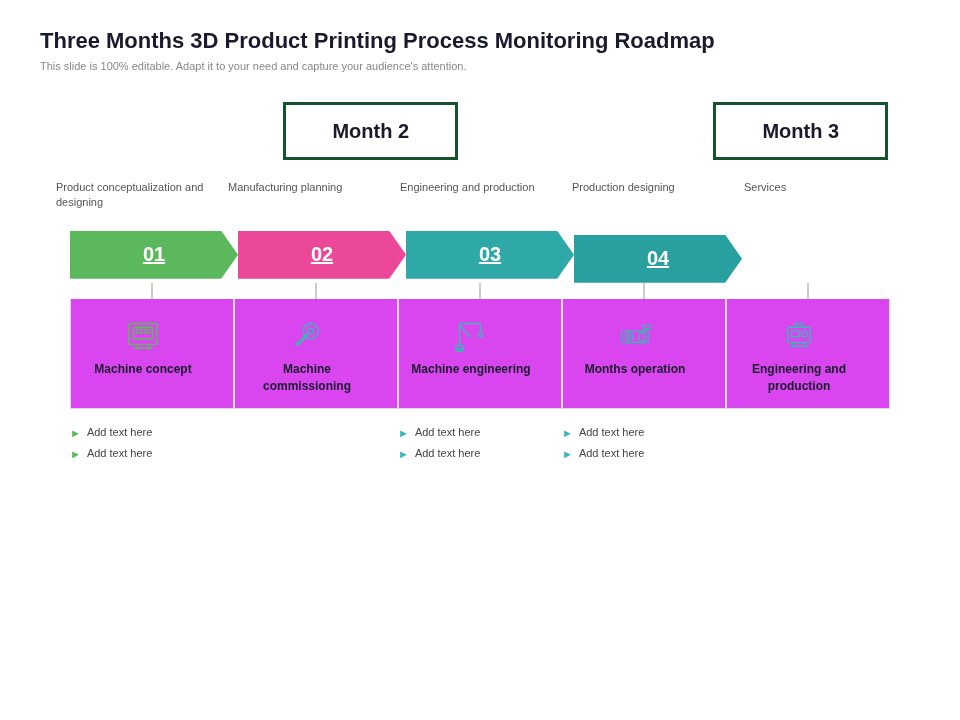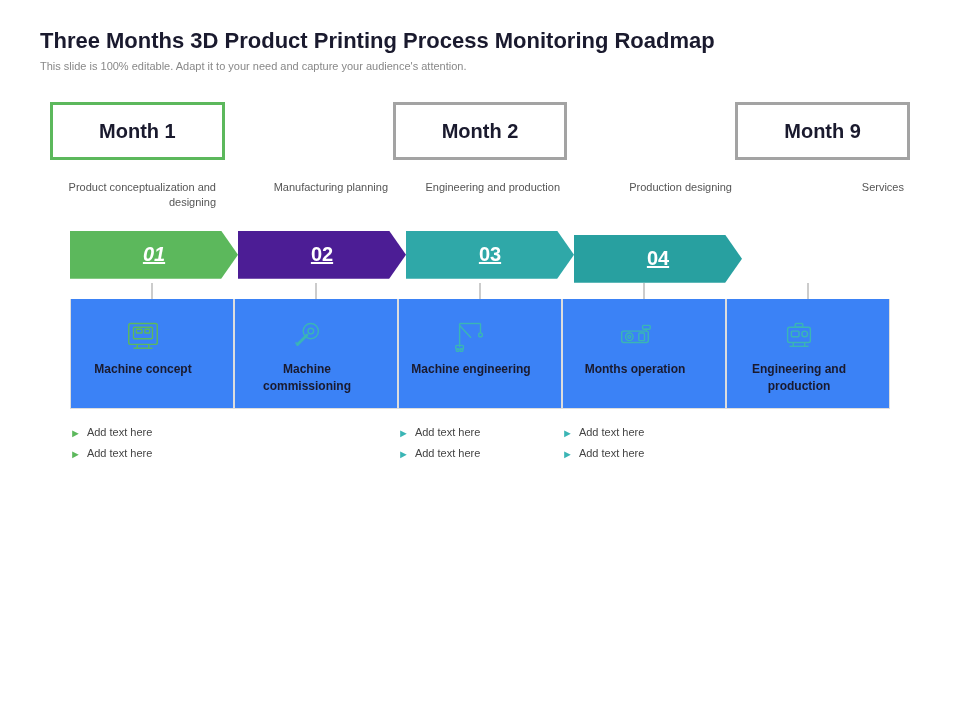--- a/index.html
+++ b/index.html
@@ -51,37 +51,37 @@
       font-weight: 700;
       color: #1a1a2e;
       position: relative;
     }
 
     .month-box.green {
       border: 3px solid #5cb85c;
     }
 
     .month-box.teal {
-      border: 3px solid #a3a3a3;
+      border: 3px solid #14532d;
     }
 
     
     .descriptions-row {
       display: flex;
       justify-content: space-around;
       margin-top: 20px;
       margin-bottom: 16px;
       padding: 0 10px;
     }
 
     .desc-item {
       width: 160px;
       font-size: 11px;
       color: #555;
-      text-align: right;
+      text-align: left;
       line-height: 1.4;
     }
 
     
     .arrows-row {
       display: flex;
       align-items: center;
       justify-content: flex-start;
       margin-bottom: 0;
       padding: 0 30px;
@@ -96,22 +96,22 @@
       justify-content: center;
       font-size: 20px;
       font-weight: 700;
       color: #fff;
       text-decoration: underline;
       width: 168px;
       clip-path: polygon(0 0, 90% 0, 100% 50%, 90% 100%, 0 100%);
       z-index: 1;
     }
 
-    .arrow-banner.green { background: #5cb85c; font-style: italic; }
-    .arrow-banner.teal1 { background: #4c1d95; }
+    .arrow-banner.green { background: #5cb85c; }
+    .arrow-banner.teal1 { background: #ec4899; }
     .arrow-banner.teal2 { background: #2fa8a8; }
     .arrow-banner.teal3 { background: #28a0a0; margin-top: 8px; }
     .arrow-banner.teal4 { background: #1f9898; }
 
     
     .cards-row {
       display: flex;
       gap: 0;
       padding: 0 30px;
       margin-top: 0;
@@ -119,21 +119,21 @@
     }
 
     .card {
       width: 168px;
       border: 1.5px solid #ddd;
       border-top: none;
       padding: 14px 28px 10px 10px;
       display: flex;
       flex-direction: column;
       align-items: center;
-      background: #3b82f6;
+      background: #d946ef;
       min-height: 110px;
     }
 
     .card-icon {
       width: 40px;
       height: 40px;
       margin-bottom: 8px;
       display: flex;
       align-items: center;
       justify-content: center;
@@ -212,30 +212,27 @@
   </style>
 </head>
 <body>
 
 <div class="slide-container">
 
   <div class="title">Three Months 3D Product Printing Process Monitoring Roadmap</div>
   <div class="subtitle">This slide is 100% editable. Adapt it to your need and capture your audience's attention.</div>
 
   <div class="months-row">
-    <div class="month-box green">
-      <span>Month 1</span>
-    </div>
     <div style="width:168px"></div>
     <div class="month-box teal">
       <span>Month 2</span>
     </div>
     <div style="width:168px"></div>
     <div class="month-box teal">
-      <span>Month 9</span>
+      <span>Month 3</span>
     </div>
   </div>
 
   <div class="descriptions-row">
     <div class="desc-item">Product conceptualization and designing</div>
     <div class="desc-item">Manufacturing planning</div>
     <div class="desc-item">Engineering and production</div>
     <div class="desc-item">Production designing</div>
     <div class="desc-item">Services</div>
   </div>

